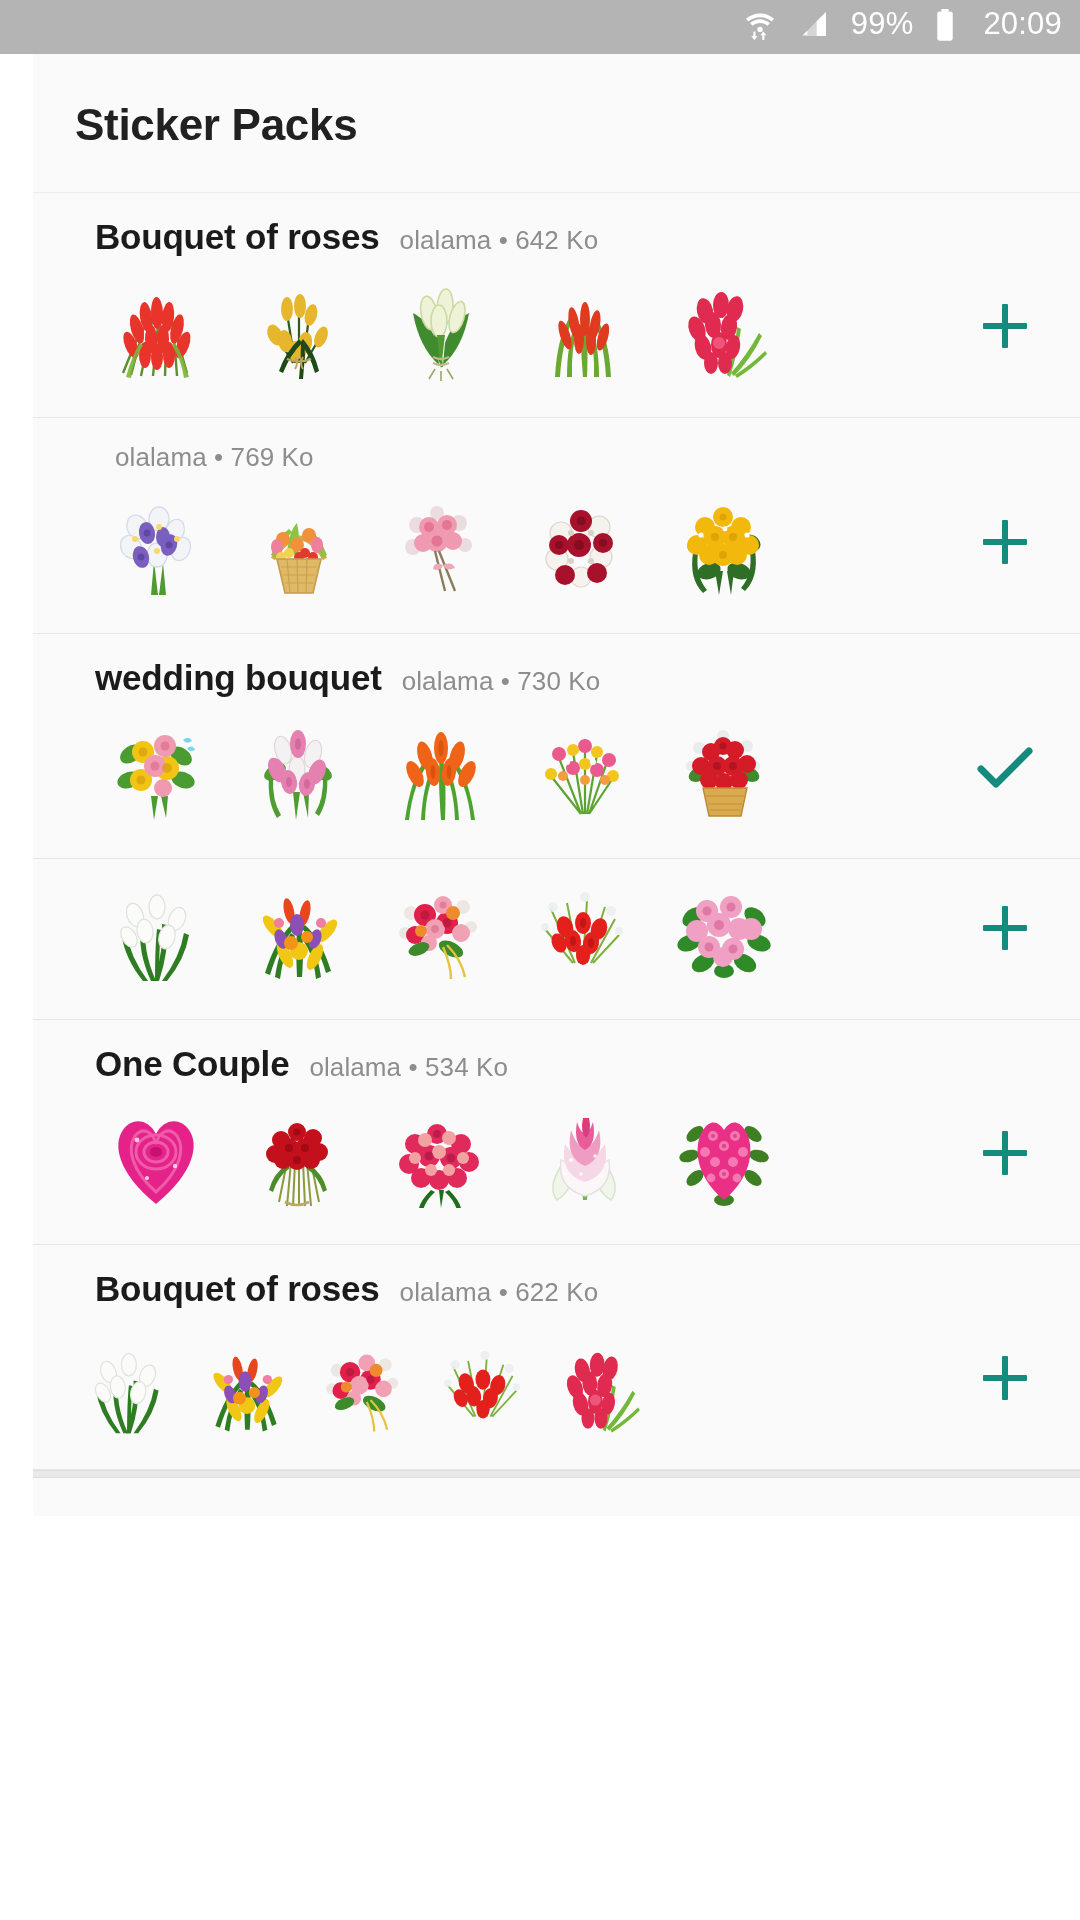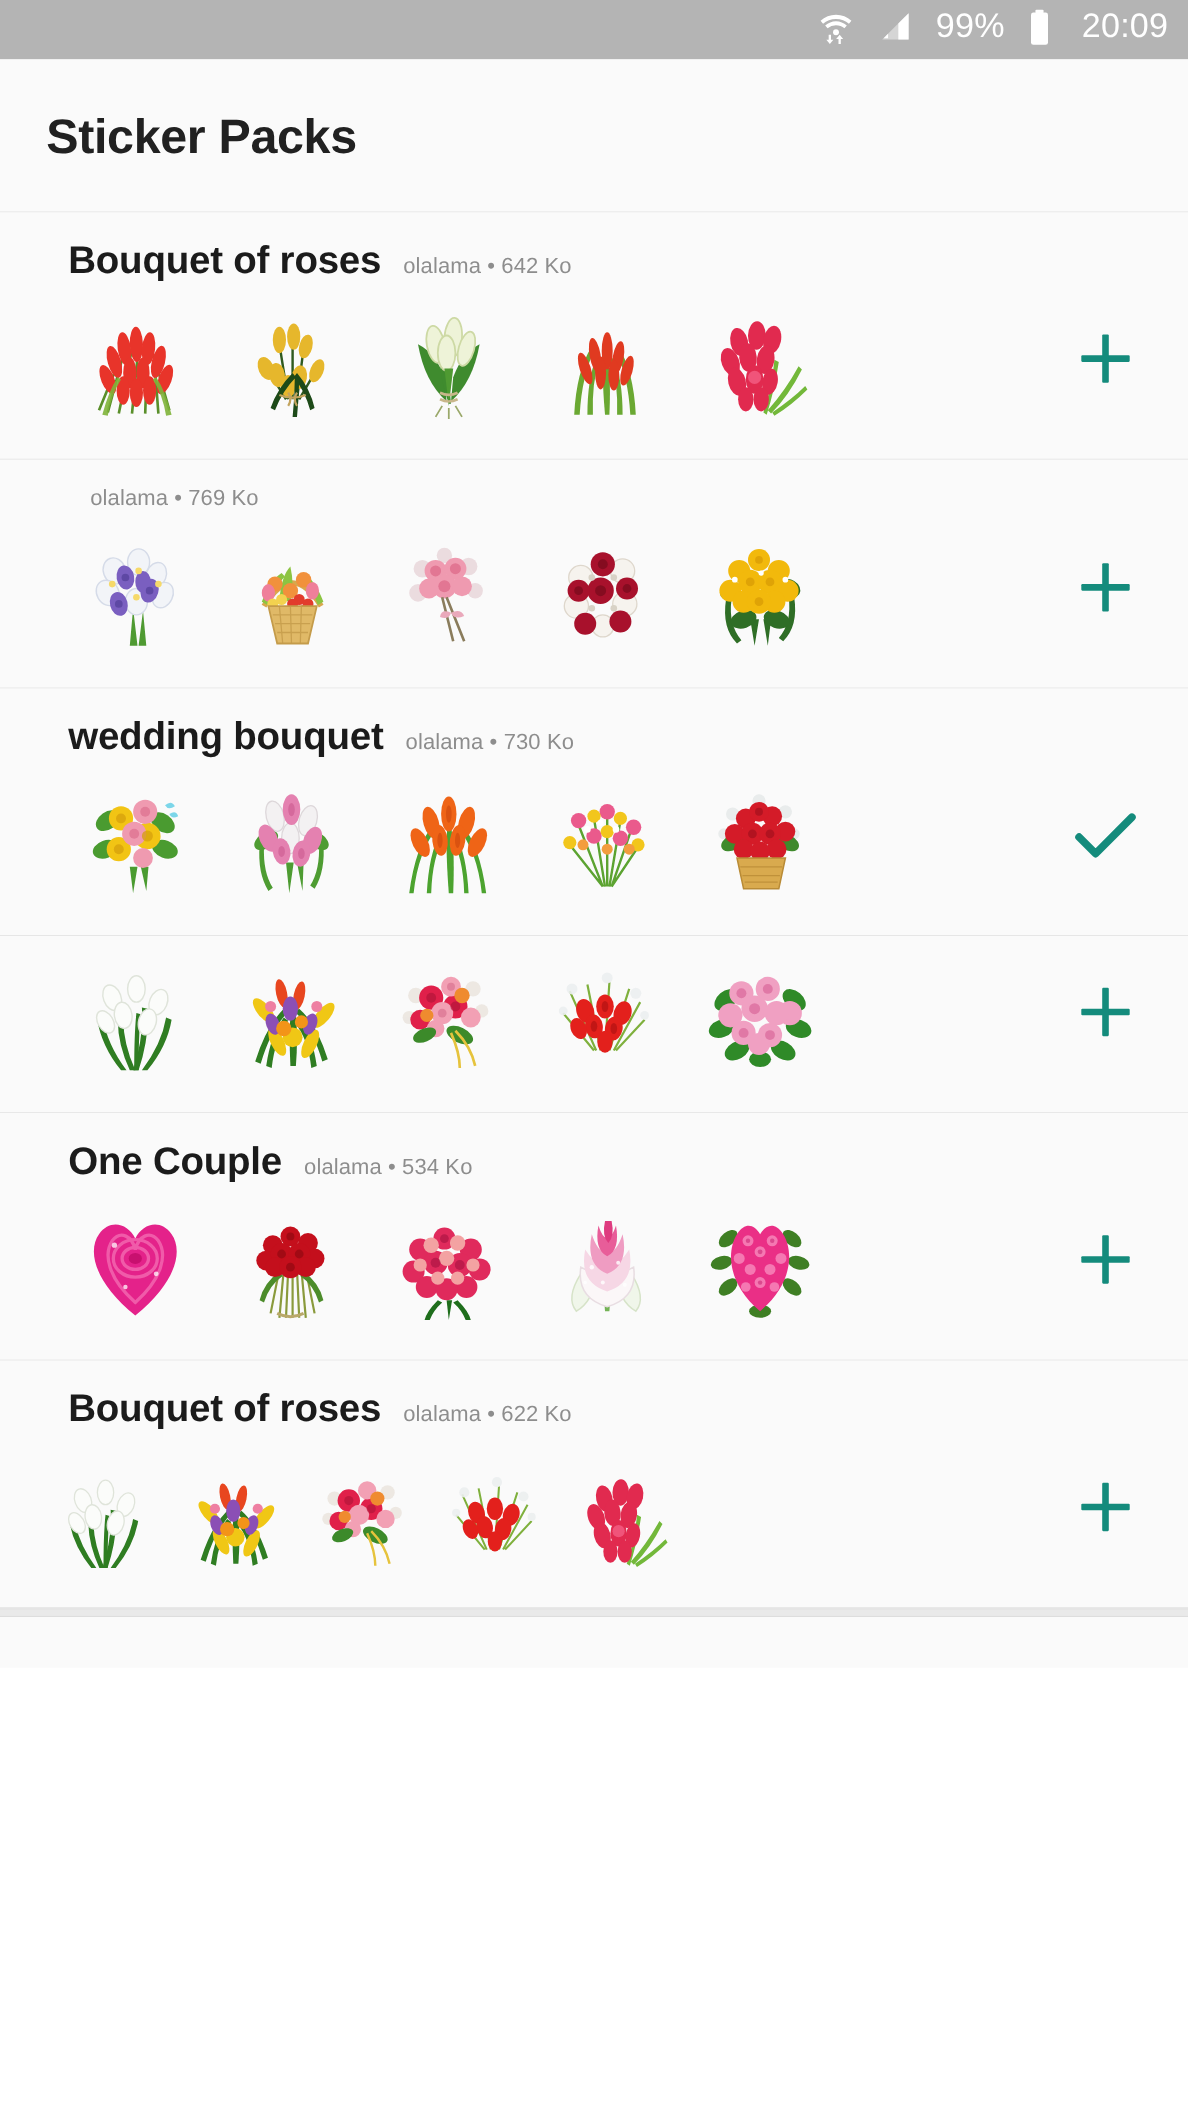--- a/index.html
+++ b/index.html
@@ -37,20 +37,21 @@
     line-height: 1;
   }
   .sb-icon { display: block; }
 
   
   .app {
     background: #fafafa;
     height: 1462px;
     overflow: hidden;
     position: relative;
+    margin-left: 33px;
   }
 
   .page-title {
     font-size: 44px;
     font-weight: 700;
     color: #212121;
     padding: 46px 0 0 42px;
     letter-spacing: -0.3px;
   }
 
@@ -71,21 +72,21 @@
     align-items: baseline;
     padding: 24px 0 0 62px;
   }
   .pack-title {
     font-size: 35px;
     color: #1b1b1b;
     font-weight: 700;
     letter-spacing: -0.2px;
   }
   .pack-meta {
-    font-size: 20px;
+    font-size: 26px;
     color: #8d8d8d;
     margin-left: 20px;
     letter-spacing: 0.1px;
   }
 
   .pack-body {
     display: flex;
     align-items: flex-end;
     padding: 10px 0 26px 0;
     position: relative;

